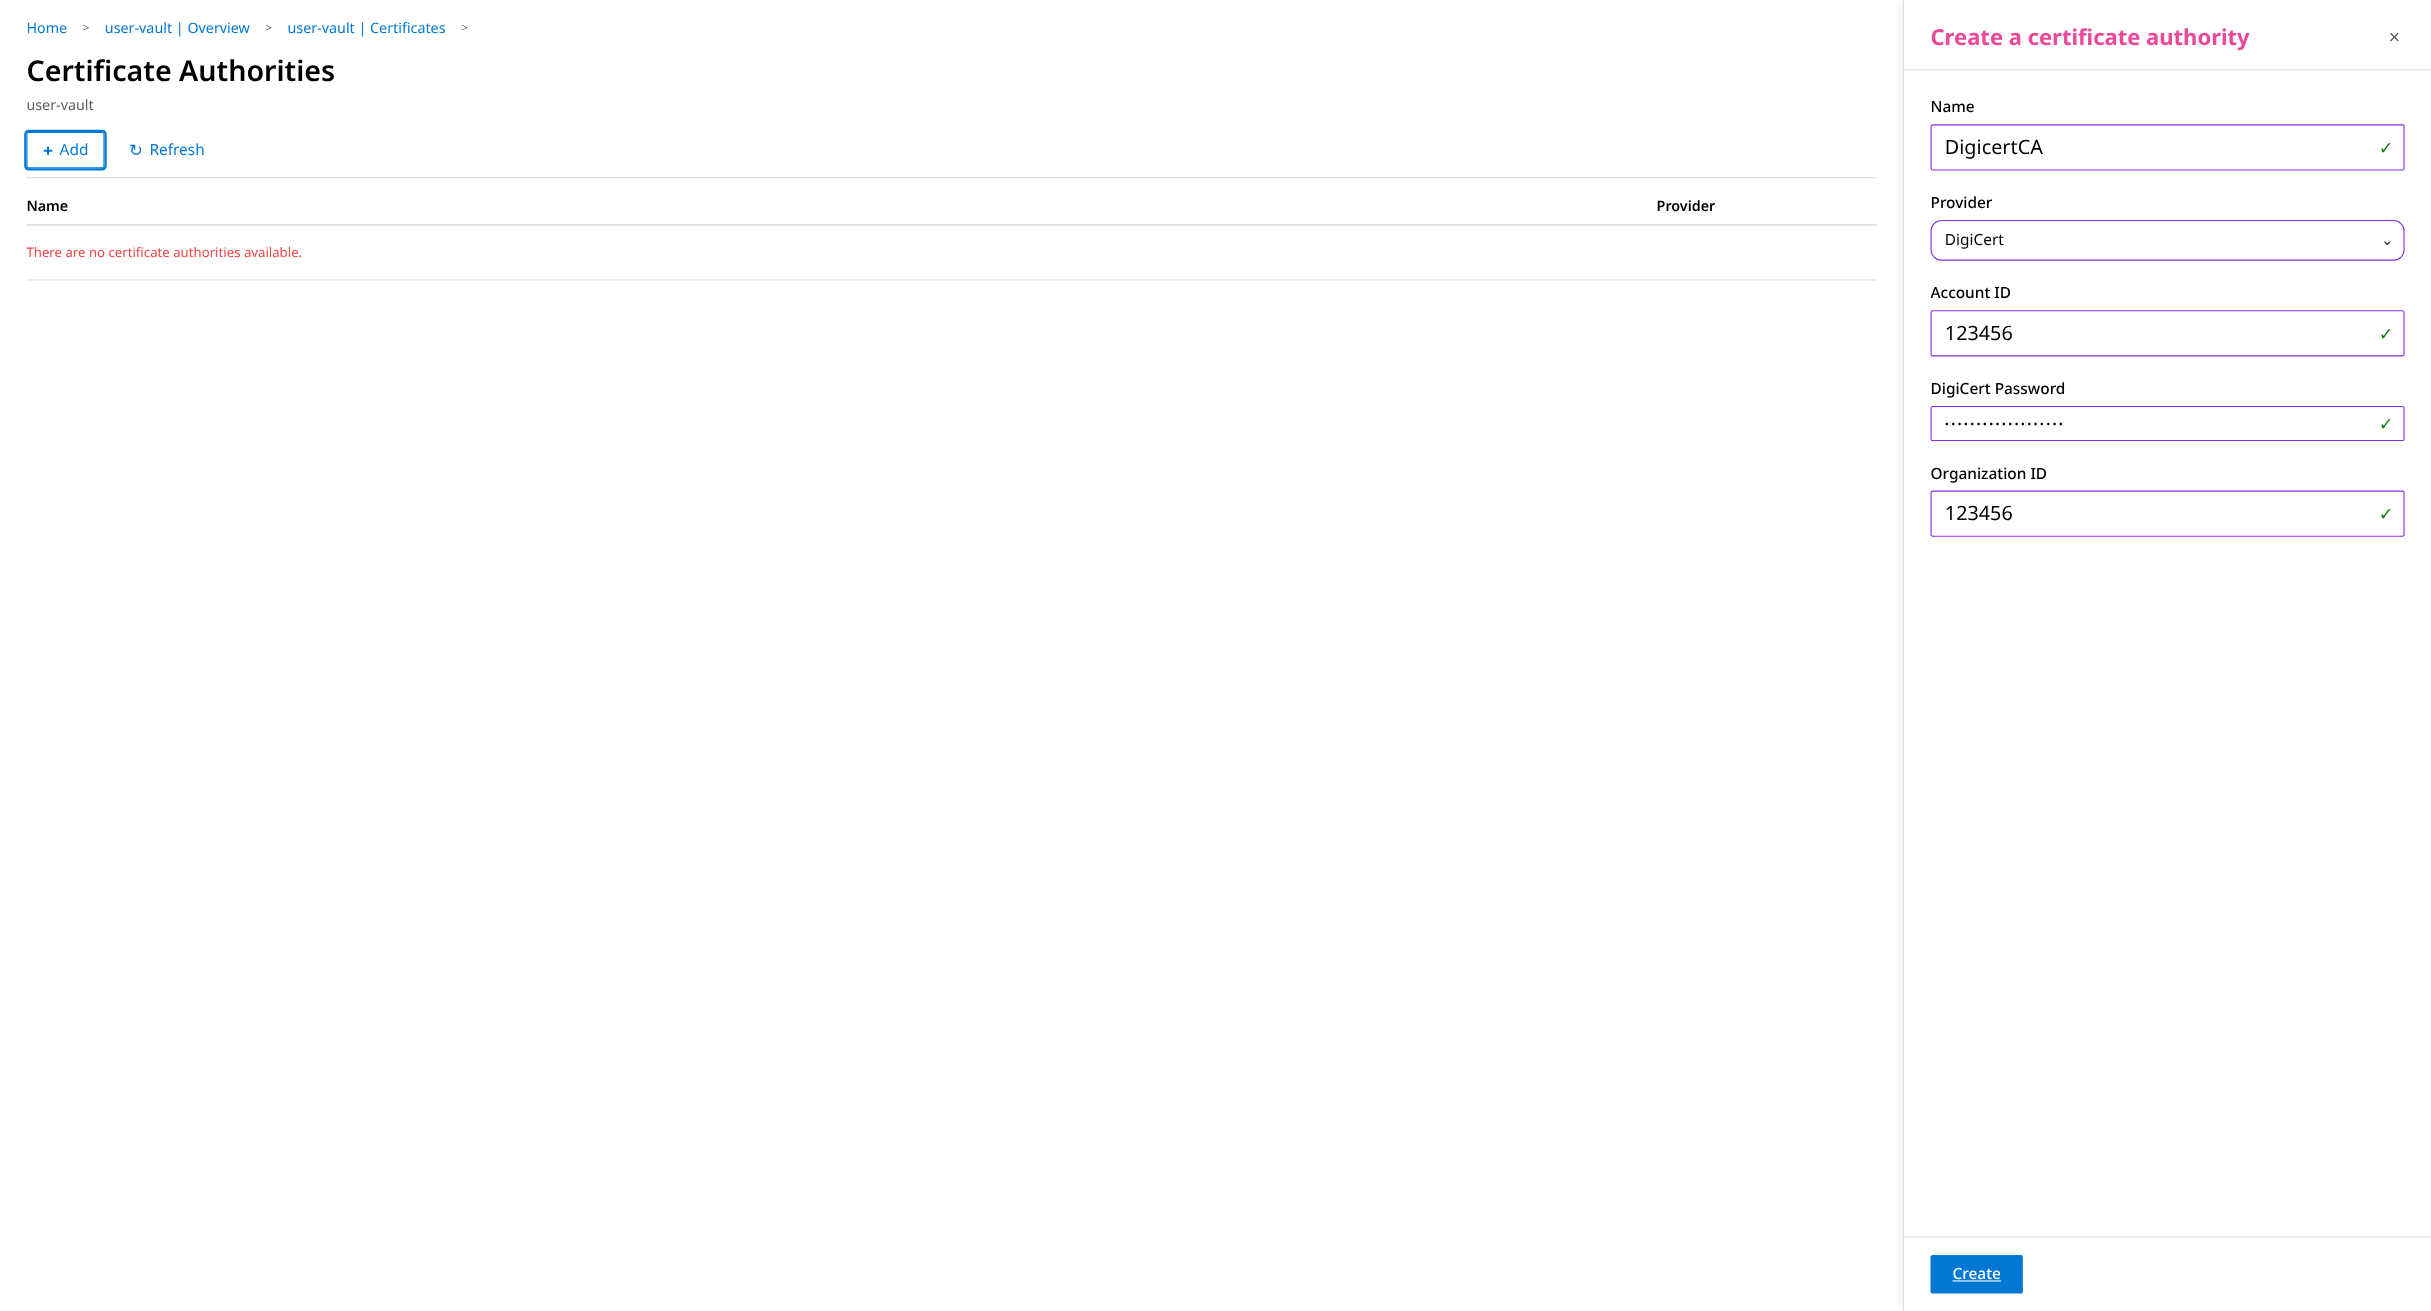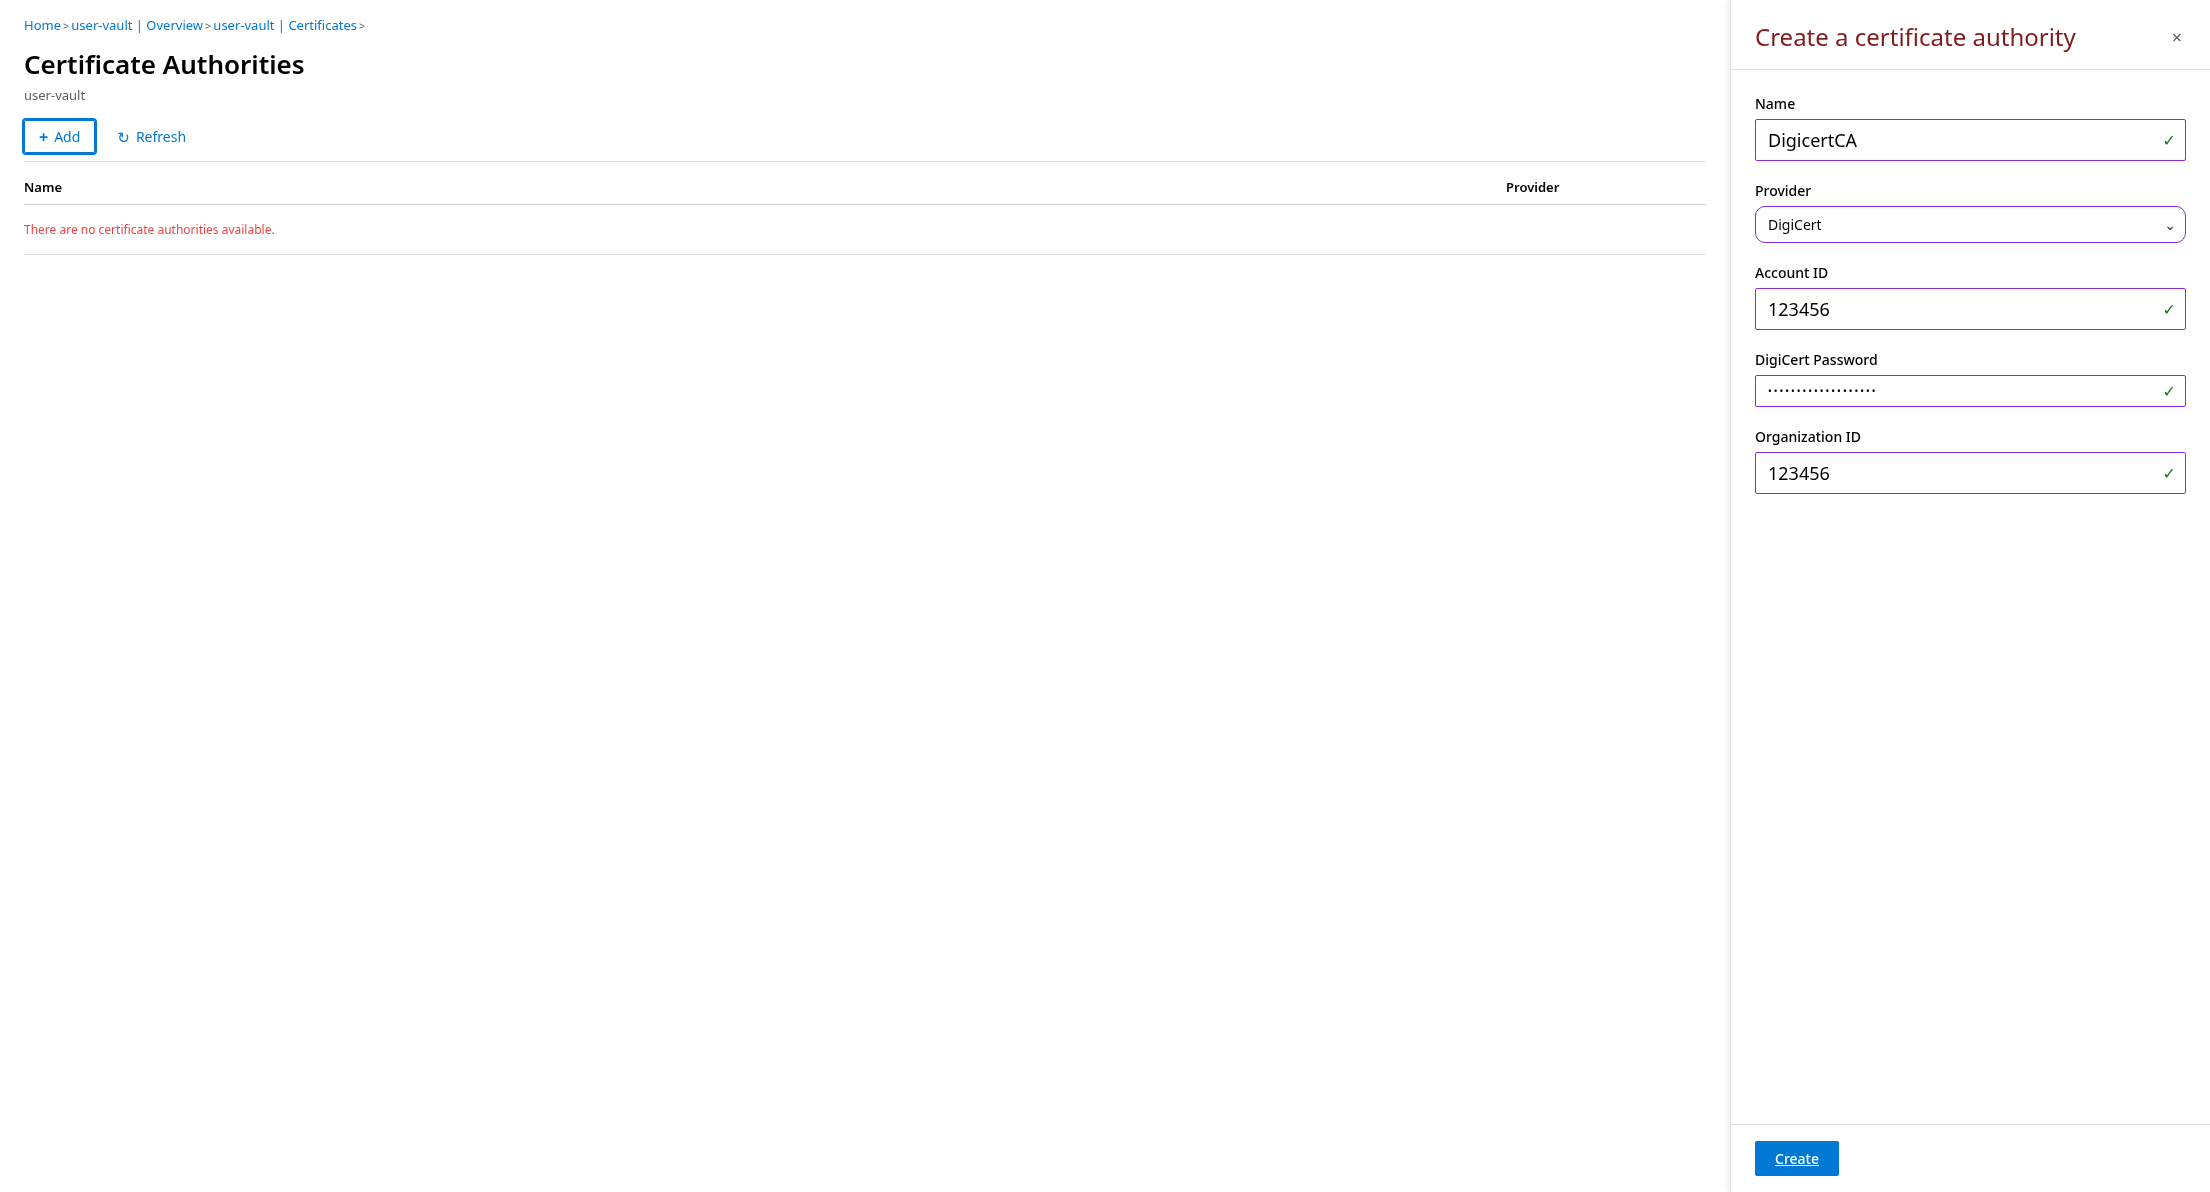--- a/index.html
+++ b/index.html
@@ -23,21 +23,21 @@
       flex: 1;
       padding: 16px 24px;
       overflow-y: auto;
       position: relative;
     }
 
     
     .breadcrumb {
       display: flex;
       align-items: center;
-      gap: 2px;
+      gap: 14px;
       font-size: 13px;
       color: #0078d4;
       margin-bottom: 12px;
       flex-wrap: wrap;
     }
 
     .breadcrumb-item {
       color: #0078d4;
       cursor: pointer;
       text-decoration: none;
@@ -135,23 +135,23 @@
 
     .panel-header {
       display: flex;
       align-items: center;
       justify-content: space-between;
       padding: 20px 24px 16px 24px;
       border-bottom: 1px solid #e0e0e0;
     }
 
     .panel-title {
-      font-size: 24px;
-      font-weight: 400;
-      color: #7f1d1d;
+      font-size: 20px;
+      font-weight: 700;
+      color: #ec4899;
     }
 
     .panel-close {
       background: none;
       border: none;
       font-size: 18px;
       cursor: pointer;
       color: #605e5c;
       padding: 4px;
       border-radius: 2px;

